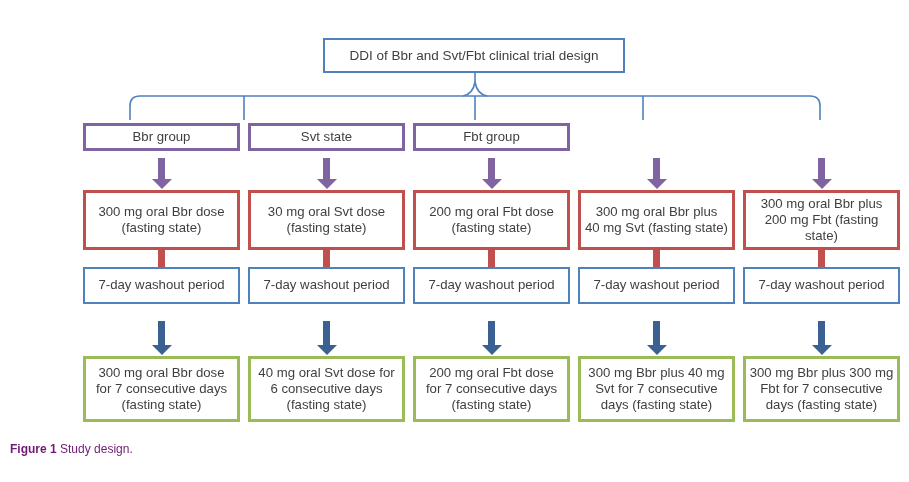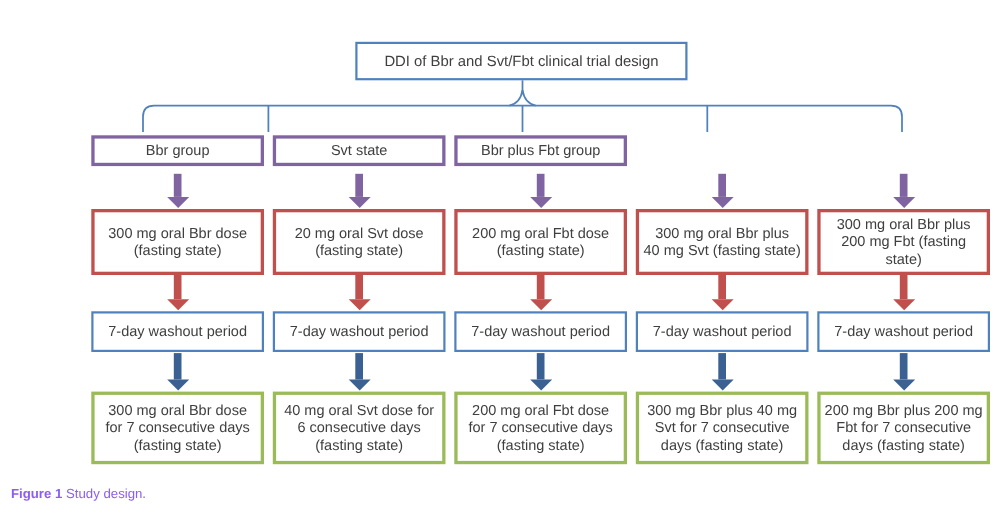--- a/index.html
+++ b/index.html
@@ -22,39 +22,39 @@
   .box{
     box-sizing:border-box;width:100%;background:#fff;
     display:flex;align-items:center;justify-content:center;
     text-align:center;white-space:pre-line;
     font-size:13.2px;line-height:1.22;padding:3px 1px;
   }
   .row1{top:115px;height:44px;}
   .row1 .box{border:3px solid var(--purple,#8064a2);width:100%;}
   .row2{top:190px;height:57px;}
   .row2 .box{border:3px solid var(--red,#c0504d);height:100%;}
-  .row3{top:283px;height:37px;}
+  .row3{top:267px;height:37px;}
   .row3 .box{border:2px solid var(--blue,#4f81bd);height:100%;}
   .row4{top:356px;height:66px;}
   .row4 .box{border:3px solid var(--green,#9bbb59);height:100%;}
   .arrow-row-purple{top:158px;height:31px;}
   .arrow-row-red{top:248px;height:34px;}
   .arrow-row-blue{top:321px;height:34px;}
   .arrow{display:flex;flex-direction:column;align-items:center;height:100%;}
   .arrow .shaft{width:7px;flex:1;}
   .arrow .head{width:0;height:0;border-left:10px solid transparent;border-right:10px solid transparent;}
   .arrow-purple .shaft{background:var(--purple,#8064a2);}
   .arrow-purple .head{border-top:10px solid var(--purple,#8064a2);}
   .arrow-red .shaft{background:var(--red,#c0504d);}
   .arrow-red .head{border-top:10px solid var(--red,#c0504d);}
   .arrow-blue .shaft{background:var(--arrow_blue,#3a6191);}
   .arrow-blue .head{border-top:10px solid var(--arrow_blue,#3a6191);}
   .caption{
     position:absolute;left:10px;top:440px;width:890px;
-    font-size:12px;line-height:18px;color:#8b5cf6;
+    font-size:12px;line-height:18px;color:#701a75;
   }
   .caption b{font-weight:bold;}
 </style>
 </head>
 <body>
 
 <div class="page">
 
   <div class="title-box">DDI of Bbr and Svt/Fbt clinical trial design</div>
 
@@ -72,21 +72,21 @@
   </svg>
 
   <div class="grid-row row1">
     <div class="cell">
         <div class="box">Bbr group</div>
       </div>
     <div class="cell">
         <div class="box">Svt state</div>
       </div>
     <div class="cell">
-        <div class="box">Bbr plus Fbt group</div>
+        <div class="box">Fbt group</div>
       </div>
   </div>
 
   <div class="grid-row arrow-row-purple">
     <div class="cell">
         <div class="arrow arrow-purple">
           <div class="shaft"></div>
           <div class="head"></div>
         </div>
       </div>
@@ -115,21 +115,21 @@
         </div>
       </div>
   </div>
 
   <div class="grid-row row2">
     <div class="cell">
         <div class="box">300 mg oral Bbr dose
 (fasting state)</div>
       </div>
     <div class="cell">
-        <div class="box">20 mg oral Svt dose
+        <div class="box">30 mg oral Svt dose
 (fasting state)</div>
       </div>
     <div class="cell">
         <div class="box">200 mg oral Fbt dose
 (fasting state)</div>
       </div>
     <div class="cell">
         <div class="box">300 mg oral Bbr plus
 40 mg Svt (fasting state)</div>
       </div>
@@ -238,21 +238,21 @@
         <div class="box">200 mg oral Fbt dose
 for 7 consecutive days
 (fasting state)</div>
       </div>
     <div class="cell">
         <div class="box">300 mg Bbr plus 40 mg
 Svt for 7 consecutive
 days (fasting state)</div>
       </div>
     <div class="cell">
-        <div class="box">200 mg Bbr plus 200 mg
+        <div class="box">300 mg Bbr plus 300 mg
 Fbt for 7 consecutive
 days (fasting state)</div>
       </div>
   </div>
 
   <div class="caption">
     <div><b>Figure 1</b><span> Study design.</span></div>
   </div>
 
 </div>

